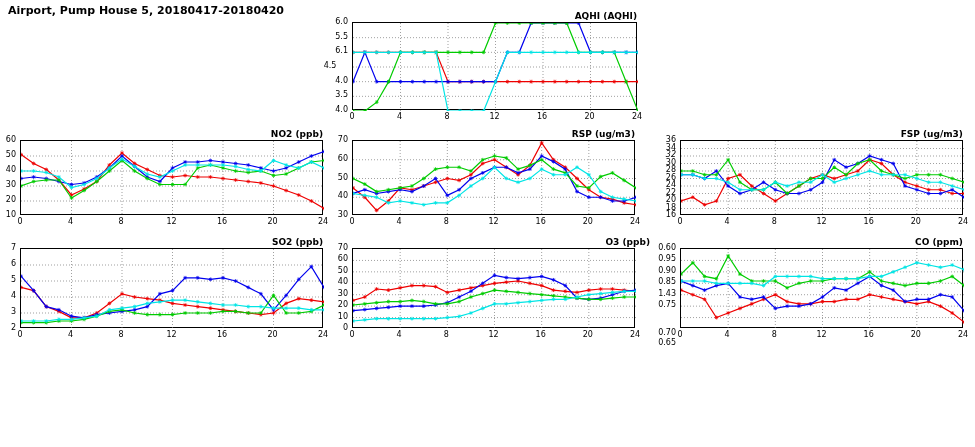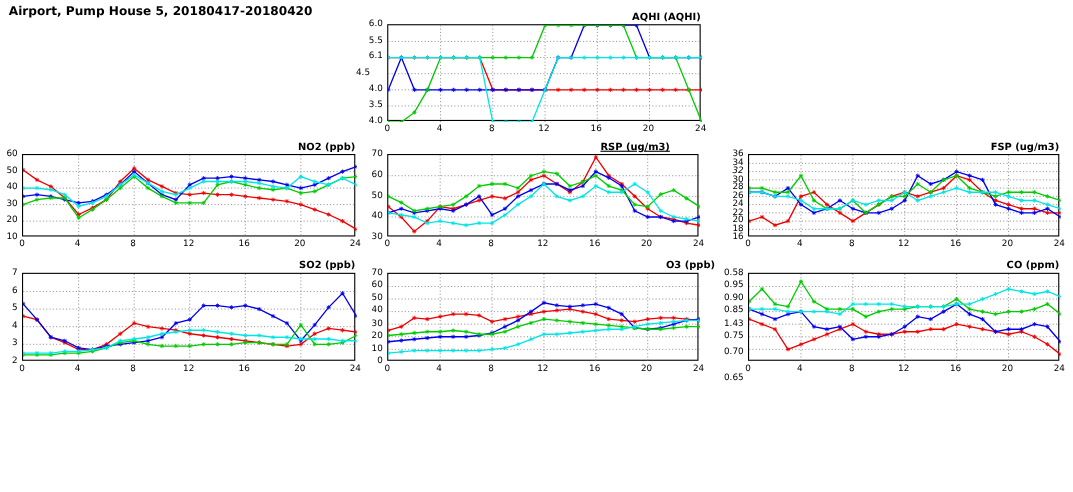--- a/index.html
+++ b/index.html
@@ -280,21 +280,21 @@
       <div class="xlab" style="left: 262.5px; top: 217px;">20</div>
       <div class="xlab" style="left: 313px; top: 217px;">24</div>
       <div class="ylab" style="left: -20px; width: 36px; top: 210px;">10</div>
       <div class="ylab" style="left: -20px; width: 36px; top: 195px;">20</div>
       <div class="ylab" style="left: -20px; width: 36px; top: 180px;">30</div>
       <div class="ylab" style="left: -20px; width: 36px; top: 165px;">40</div>
       <div class="ylab" style="left: -20px; width: 36px; top: 150px;">50</div>
       <div class="ylab" style="left: -20px; width: 36px; top: 135px;">60</div>
     </div>
     <div class="panel" style="left: 0px; top: 0px;">
-      <div class="panel-title" style="left: 469px; width: 140px; top: 129px; text-decoration: underline;">RSP (ug/m3)</div>
+      <div class="panel-title" style="left: 495px; width: 140px; top: 129px;">RSP (ug/m3)</div>
       <div class="plotbox" style="left: 352px; top: 140px; width: 283px; height: 75px;">
         <svg width="283" height="75">
           <line x1="0" x2="283" y1="56.25" y2="56.25" stroke="#777777" stroke-width="0.7" stroke-dasharray="1,2"></line>
           <line x1="0" x2="283" y1="37.5" y2="37.5" stroke="#777777" stroke-width="0.7" stroke-dasharray="1,2"></line>
           <line x1="0" x2="283" y1="18.75" y2="18.75" stroke="#777777" stroke-width="0.7" stroke-dasharray="1,2"></line>
           <line y1="0" y2="75" x1="47.166666666666664" x2="47.166666666666664" stroke="#777777" stroke-width="0.7" stroke-dasharray="1,2"></line>
           <line y1="0" y2="75" x1="94.33333333333333" x2="94.33333333333333" stroke="#777777" stroke-width="0.7" stroke-dasharray="1,2"></line>
           <line y1="0" y2="75" x1="141.5" x2="141.5" stroke="#777777" stroke-width="0.7" stroke-dasharray="1,2"></line>
           <line y1="0" y2="75" x1="188.66666666666666" x2="188.66666666666666" stroke="#777777" stroke-width="0.7" stroke-dasharray="1,2"></line>
           <line y1="0" y2="75" x1="235.83333333333334" x2="235.83333333333334" stroke="#777777" stroke-width="0.7" stroke-dasharray="1,2"></line>
@@ -952,21 +952,21 @@
         </svg>
       </div>
       <div class="xlab" style="left: 670px; top: 330px;">0</div>
       <div class="xlab" style="left: 717.167px; top: 330px;">4</div>
       <div class="xlab" style="left: 764.333px; top: 330px;">8</div>
       <div class="xlab" style="left: 811.5px; top: 330px;">12</div>
       <div class="xlab" style="left: 858.667px; top: 330px;">16</div>
       <div class="xlab" style="left: 905.833px; top: 330px;">20</div>
       <div class="xlab" style="left: 953px; top: 330px;">24</div>
       <div class="ylab" style="left: 640px; width: 36px; top: 338px;">0.65</div>
-      <div class="ylab" style="left: 640px; width: 36px; top: 315px;">0.70</div>
+      <div class="ylab" style="left: 640px; width: 36px; top: 328px;">0.70</div>
       <div class="ylab" style="left: 640px; width: 36px; top: 300.143px;">0.75</div>
       <div class="ylab" style="left: 640px; width: 36px; top: 288.714px;">1.43</div>
       <div class="ylab" style="left: 640px; width: 36px; top: 277.286px;">0.85</div>
       <div class="ylab" style="left: 640px; width: 36px; top: 265.857px;">0.90</div>
       <div class="ylab" style="left: 640px; width: 36px; top: 254.429px;">0.95</div>
-      <div class="ylab" style="left: 640px; width: 36px; top: 243px;">0.58</div>
+      <div class="ylab" style="left: 640px; width: 36px; top: 243px;">0.60</div>
     </div>
   </div>
 
 </body></html>

